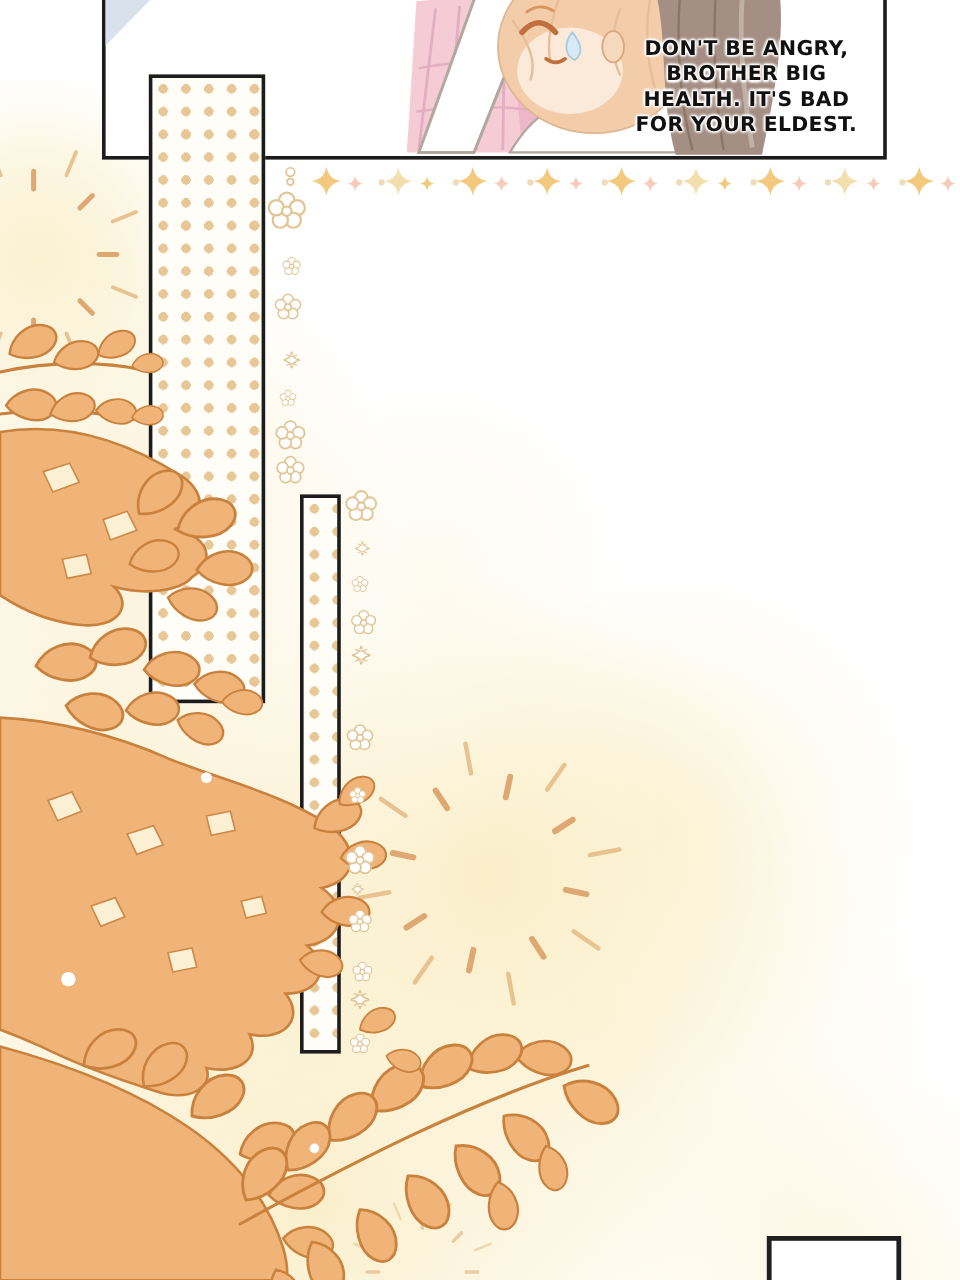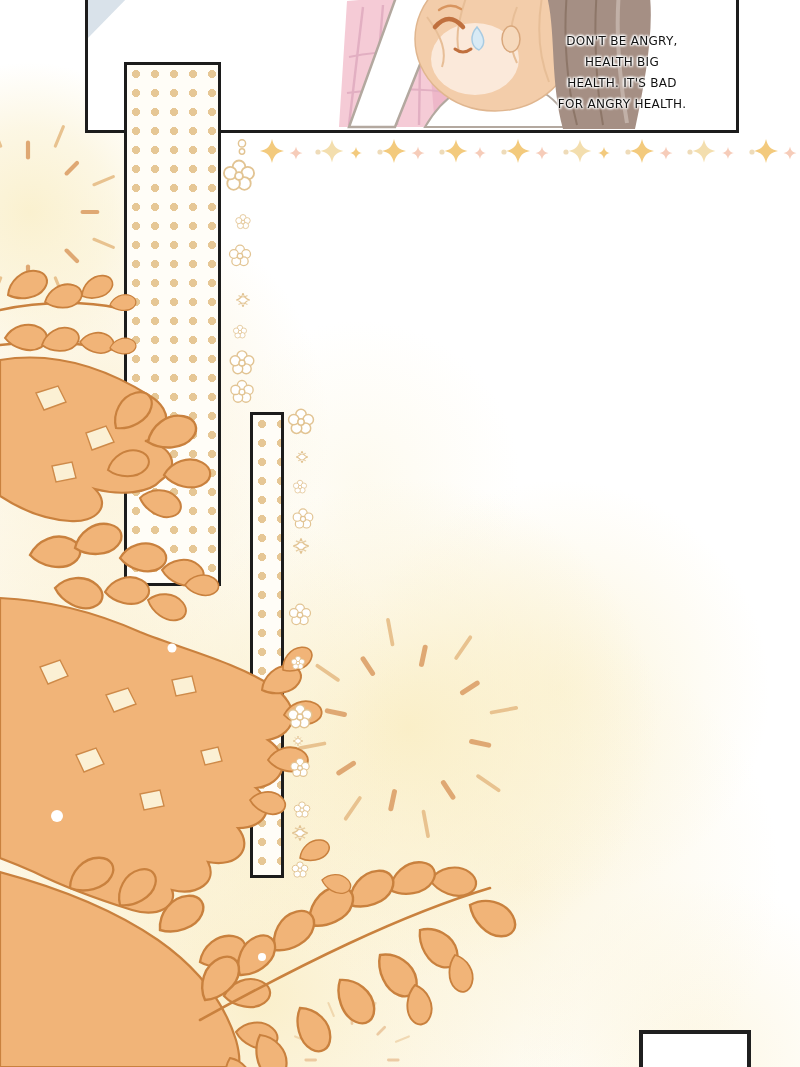--- a/index.html
+++ b/index.html
@@ -24,21 +24,21 @@
   }
   
   .panel{
     position:absolute;left:85px;top:-8px;width:654px;height:141px;
     background:#ffffff;border:3px solid var(--panel-border,#1c1c1c);
     box-sizing:border-box;z-index:2;overflow:hidden;
   }
   .panel svg{position:absolute;left:-3px;top:-3px;}
   .speech{
     position:absolute;left:418px;top:36px;width:232px;z-index:3;
-    text-align:center;font-weight:400;font-size:12px;line-height:21px;
+    text-align:center;font-weight:700;font-size:17px;line-height:21px;
     color:#111;letter-spacing:.3px;
     text-shadow:0 0 3px #fff,0 0 3px #fff,1px 1px 2px #fff,-1px -1px 2px #fff,1px -1px 2px #fff,-1px 1px 2px #fff;
   }
   
   .dotbox{
     position:absolute;box-sizing:border-box;z-index:4;
     border:3px solid var(--panel-border,#1c1c1c);
     background-color:#fffdf7;
     background-image:
       radial-gradient(circle 4px at 9px 9px,  var(--dot-tan,#E6C795) 97%, rgba(0,0,0,0)),
@@ -102,23 +102,23 @@
 
     <g>
       <path d="M548,-8 C560,30 552,80 566,132 L638,132 C648,85 658,30 652,-8 Z" fill="#A58F84"></path>
       <path d="M570,-5 C566,40 570,90 580,128 M600,-8 C596,40 600,95 606,128" stroke="#8D7668" stroke-width="2" fill="none"></path>
       <path d="M622,-5 C618,40 624,90 630,126" stroke="#C6B6AD" stroke-width="4" fill="none" opacity="0.85"></path>
     </g>
   </svg>
 
   <div class="speech">
     <div>DON'T BE ANGRY,</div>
-    <div>HEALTH BIG</div>
+    <div>BROTHER BIG</div>
     <div>HEALTH. IT'S BAD</div>
-    <div>FOR ANGRY HEALTH.</div>
+    <div>FOR YOUR ELDEST.</div>
   </div>
 </div>
 
 <div class="dotbox one"></div>
 <div class="dotbox two"></div>
 
 <svg class="overlay" width="800" height="1067" viewBox="0 0 800 1067" aria-hidden="true">
   <defs>
     <symbol id="leaf" overflow="visible">
       <path class="lf" d="M0,0 C5,-13 20,-21 33,-16 C43,-12 44,-3 37,3 C28,11 10,9 0,0 Z"></path>

